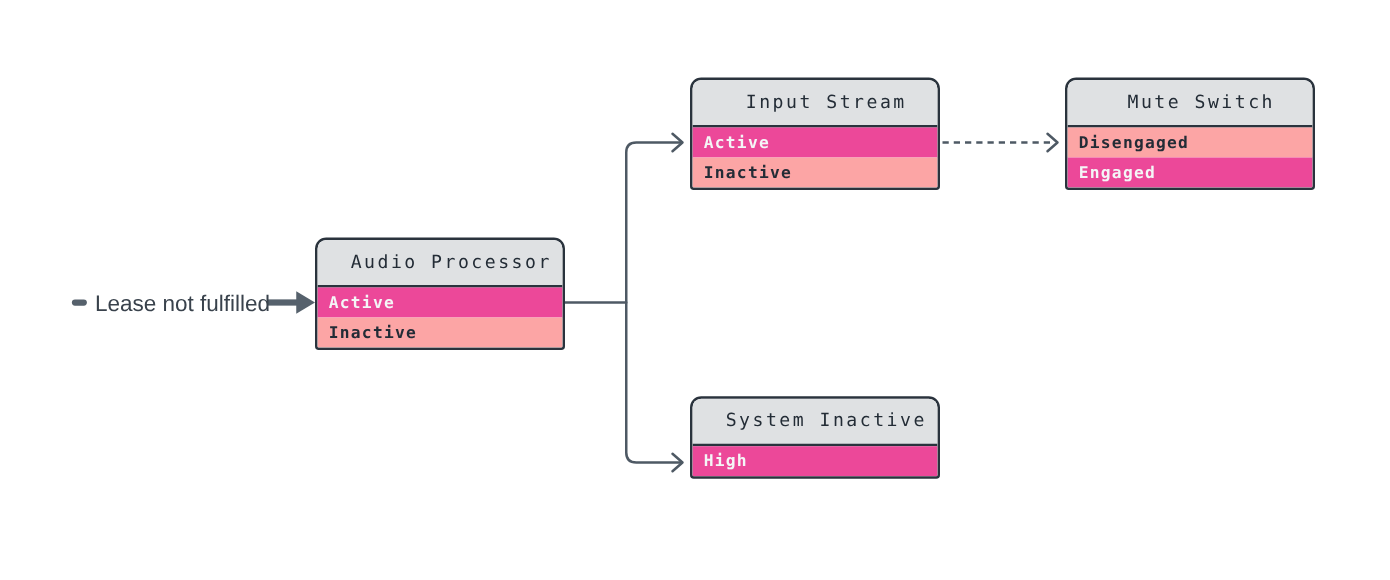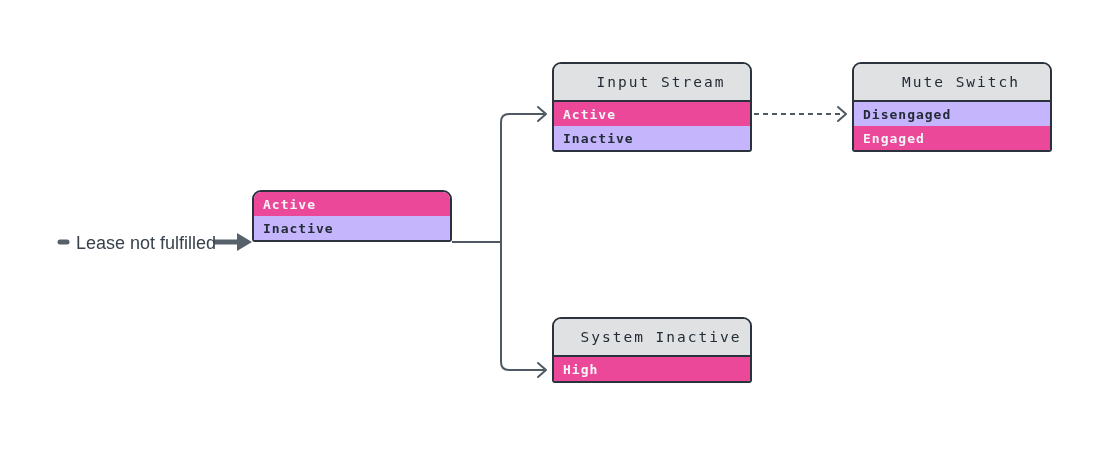--- a/index.html
+++ b/index.html
@@ -48,21 +48,21 @@
   .state-row {
     height: 24px;
     display: flex;
     align-items: center;
     padding: 0 9px;
     font-family: "DejaVu Sans Mono", monospace;
     font-size: 13px;
     font-weight: 600;
     letter-spacing: 1px;
     color: #232c36;
-    background: #c4b5fd;
+    background: #fca5a5;
     cursor: pointer;
   }
   .state-row.active {
     background: #ec4899;
     color: #f4f6f7;
   }
   .annotation-label {
     position: absolute;
     left: 76px;
     top: 233px;
@@ -106,20 +106,21 @@
 
     <g>
       <line x1="754" y1="114" x2="841" y2="114" stroke="#4e5964" stroke-width="2" stroke-dasharray="5,4"></line>
       <polyline points="838,107 846,114 838,121" fill="none" stroke="#4e5964" stroke-width="2" stroke-linecap="round" stroke-linejoin="round"></polyline>
     </g>
   </svg>
 
   <div class="annotation-label">Lease not fulfilled</div>
 
   <div class="node" id="node-audio-processor">
+    <div class="node-header">Audio Processor</div>
     <div class="state-row active">Active</div>
     <div class="state-row">Inactive</div>
   </div>
 
   <div class="node" id="node-input-stream">
     <div class="node-header">Input Stream</div>
     <div class="state-row active">Active</div>
     <div class="state-row">Inactive</div>
   </div>
 

